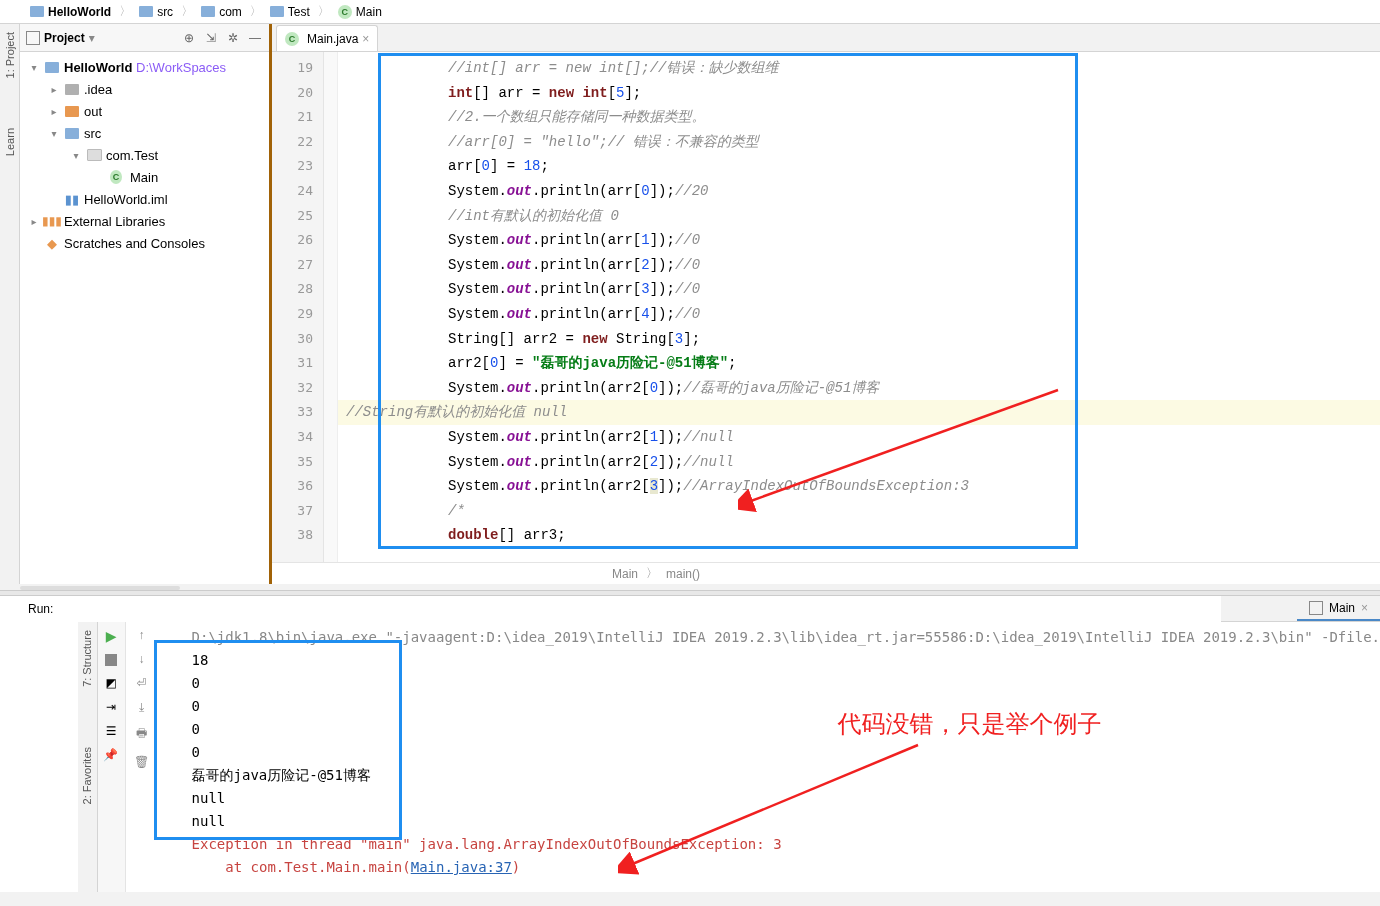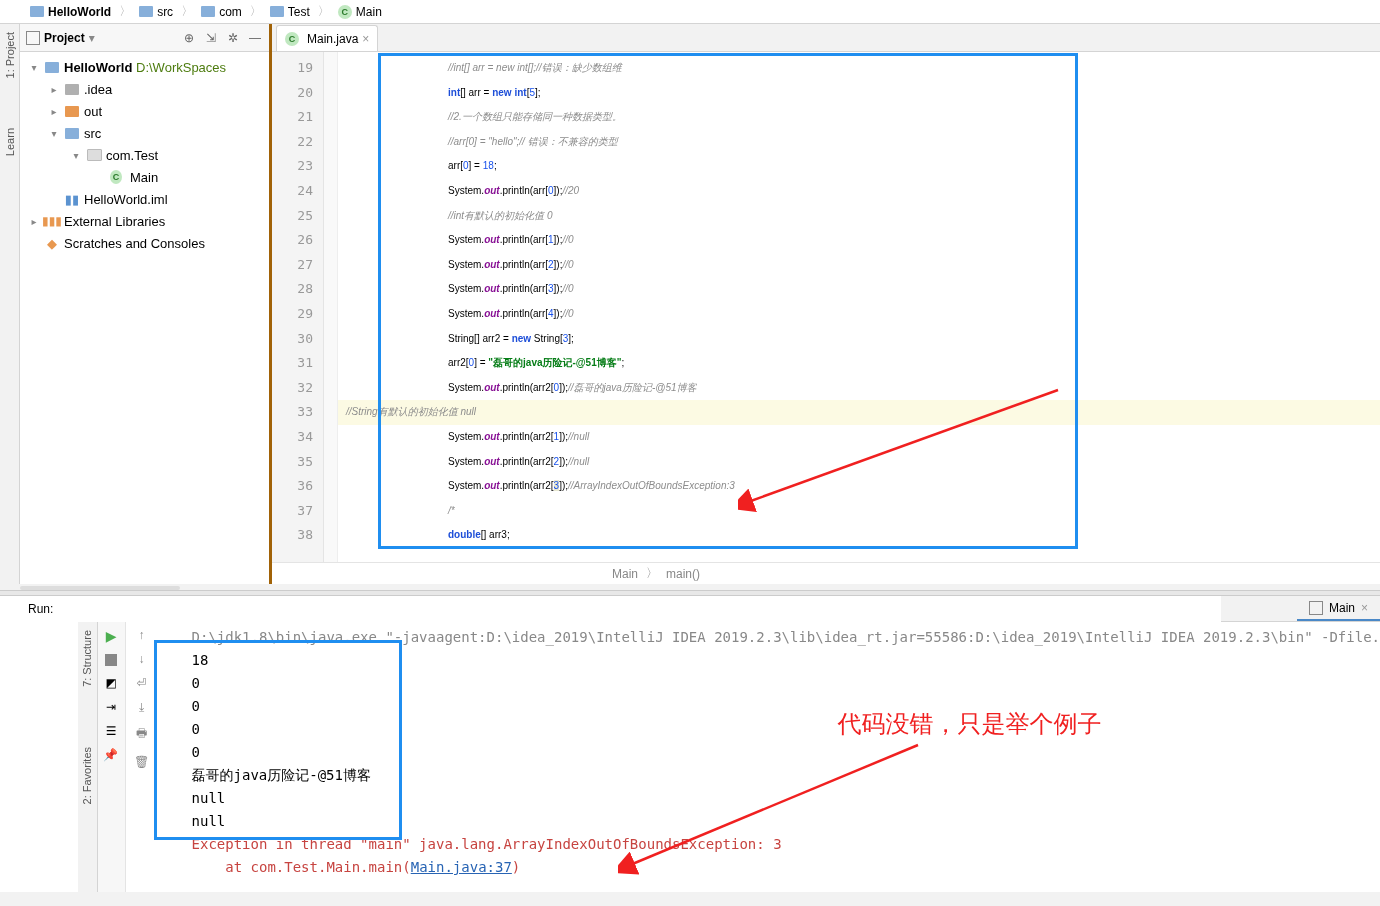--- a/index.html
+++ b/index.html
@@ -25,25 +25,25 @@
 .folder.orange { background: #e89850; }
 .folder.gray { width: 15px; height: 12px; background: #ddd; border: 1px solid #bbb; }
 .lib-icon { color: #e89850; font-size: 12px; }
 .editor-area { flex: 1; background: #fff; display: flex; flex-direction: column; }
 .tab-bar { height: 28px; background: #f2f2f2; border-bottom: 1px solid #d4d4d4; display: flex; align-items: flex-end; padding-left: 4px; }
 .tab { height: 26px; background: #fff; border: 1px solid #d4d4d4; border-bottom: none; padding: 0 8px; display: flex; align-items: center; gap: 4px; border-radius: 3px 3px 0 0; }
 .tab-close { color: #999; cursor: pointer; }
 .code-area { flex: 1; display: flex; overflow: hidden; position: relative; }
 .gutter { width: 52px; background: #f4f4f4; border-right: 1px solid #e4e4e4; text-align: right; padding-right: 10px; padding-top: 4px; color: #999; font-family: Consolas, monospace; font-size: 13px; line-height: 24.6px; }
 .fold-gutter { width: 14px; background: #f9f9f9; border-right: 1px solid #eee; }
-.code-content { flex: 1; font-family: Liberation Sans, sans-serif; font-size: 10px; line-height: 24.6px; padding-top: 4px; position: relative; }
+.code-content { flex: 1; font-family: Liberation Mono, monospace; font-size: 14px; line-height: 24.6px; padding-top: 4px; position: relative; }
 .code-line { padding-left: 60px; white-space: pre; }
 .code-line.hl { background: #fcfae3; padding-left: 8px; }
 .indent { padding-left: 110px; }
-.kw { color: #1d4ed8; font-weight: bold; }
+.kw { color: #7f1d1d; font-weight: bold; }
 .num { color: #1750eb; }
 .str { color: #067d17; font-weight: bold; }
 .field { color: #871094; font-style: italic; font-weight: bold; }
 .comment { color: #8c8c8c; font-style: italic; }
 .blue-box { position: absolute; border: 3px solid #1f8ef0; pointer-events: none; }
 .bc-bar { height: 22px; border-top: 1px solid #e4e4e4; padding-left: 340px; color: #888; display: flex; align-items: center; gap: 8px; }
 .divider { height: 6px; background: #e8e8e8; border-top: 1px solid #ccc; border-bottom: 1px solid #ccc; }
 .run-panel { background: #fff; display: flex; flex-direction: column; height: 296px; align-items: flex-end; }
 .run-header { height: 26px; background: #f2f2f2; border-bottom: 1px solid #d4d4d4; display: flex; align-items: center; padding-left: 28px; }
 .run-tab { height: 24px; padding: 0 12px; display: flex; align-items: center; gap: 6px; border-bottom: 2px solid #4a88c7; }
@@ -108,21 +108,21 @@
       <div class="panel-actions">
         <span class="icon-btn">⊕</span>
         <span class="icon-btn">⇲</span>
         <span class="icon-btn">✲</span>
         <span class="icon-btn">—</span>
       </div>
     </div>
     <div class="tree">
       <div class="tree-row" style="padding-left:8px"><span class="tree-arrow">▾</span><span class="tree-icon">
             <span class="folder"></span>
-          </span><b>HelloWorld</b>&nbsp;<span style="color:#4d7c0f">D:\WorkSpaces</span></div>
+          </span><b>HelloWorld</b>&nbsp;<span style="color:#8b5cf6">D:\WorkSpaces</span></div>
       <div class="tree-row" style="padding-left:28px">
           <span class="tree-arrow">▸</span>
           <span class="tree-icon">
             <span class="folder" style="background:#b0b0b0"></span>
           </span>
           <span>.idea</span>
         </div>
       <div class="tree-row" style="padding-left:28px">
           <span class="tree-arrow">▸</span>
           <span class="tree-icon">

